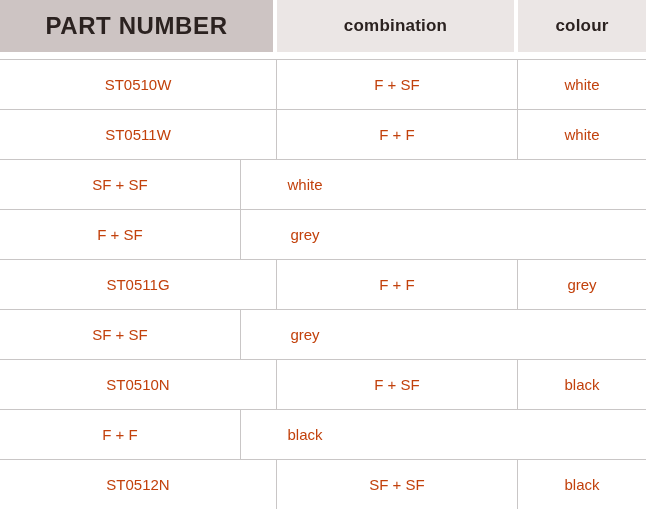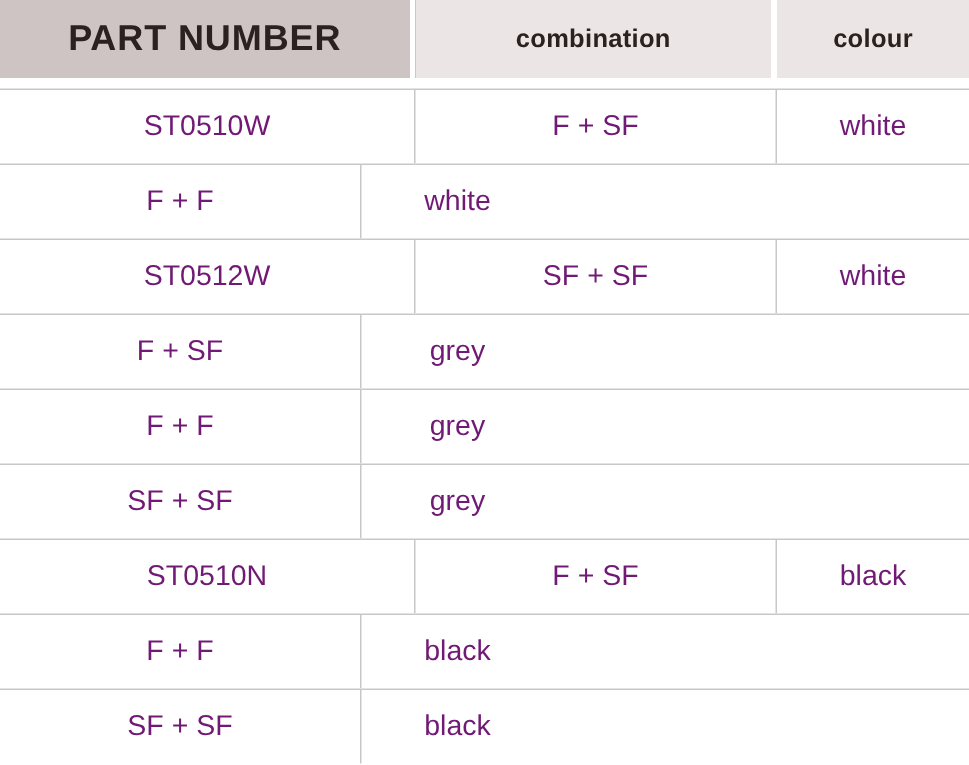--- a/index.html
+++ b/index.html
@@ -88,22 +88,22 @@
     border-top: 1.5px solid #c9c6c6;
     background: #ffffff;
   }
 
   .td {
     display: flex;
     align-items: center;
     justify-content: center;
     box-sizing: border-box;
     height: 100%;
-    font-size: 19px;
-    color: #701a75;
+    font-size: 15px;
+    color: #c2410c;
     white-space: nowrap;
   }
 
   .td-part {
     width: 277px;
     border-right: 1.5px solid #c9c6c6;
   }
 
   .td-combination {
     width: 241px;
@@ -127,48 +127,50 @@
     <div class="th th-colour">colour</div>
   </div>
 
   <div class="tbody" id="tbody">
       <div class="trow">
         <div class="td td-part">ST0510W</div>
         <div class="td td-combination">F + SF</div>
         <div class="td td-colour">white</div>
       </div>
       <div class="trow">
+        <div class="td td-part">ST0511W</div>
         <div class="td td-combination">F + F</div>
         <div class="td td-colour">white</div>
       </div>
       <div class="trow">
-        <div class="td td-part">ST0512W</div>
         <div class="td td-combination">SF + SF</div>
         <div class="td td-colour">white</div>
       </div>
       <div class="trow">
         <div class="td td-combination">F + SF</div>
         <div class="td td-colour">grey</div>
       </div>
       <div class="trow">
+        <div class="td td-part">ST0511G</div>
         <div class="td td-combination">F + F</div>
         <div class="td td-colour">grey</div>
       </div>
       <div class="trow">
         <div class="td td-combination">SF + SF</div>
         <div class="td td-colour">grey</div>
       </div>
       <div class="trow">
         <div class="td td-part">ST0510N</div>
         <div class="td td-combination">F + SF</div>
         <div class="td td-colour">black</div>
       </div>
       <div class="trow">
         <div class="td td-combination">F + F</div>
         <div class="td td-colour">black</div>
       </div>
       <div class="trow">
+        <div class="td td-part">ST0512N</div>
         <div class="td td-combination">SF + SF</div>
         <div class="td td-colour">black</div>
       </div>
     </div>
 
 </div>
 
 </body></html>

